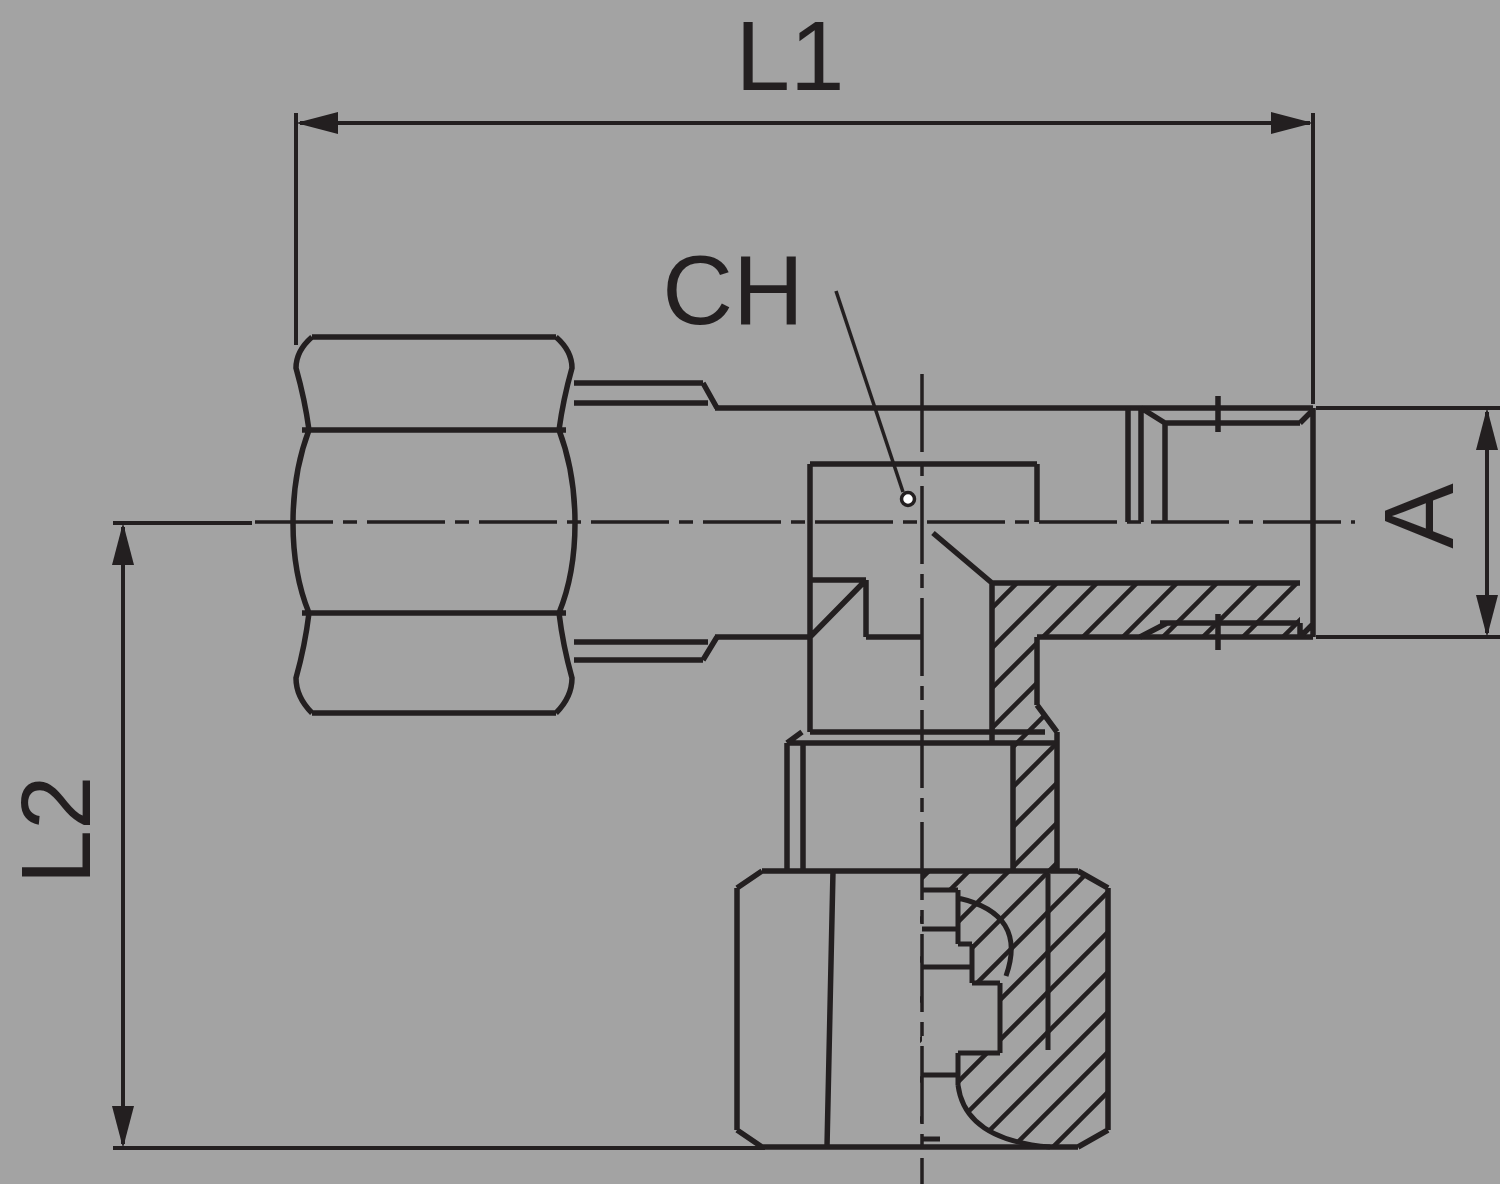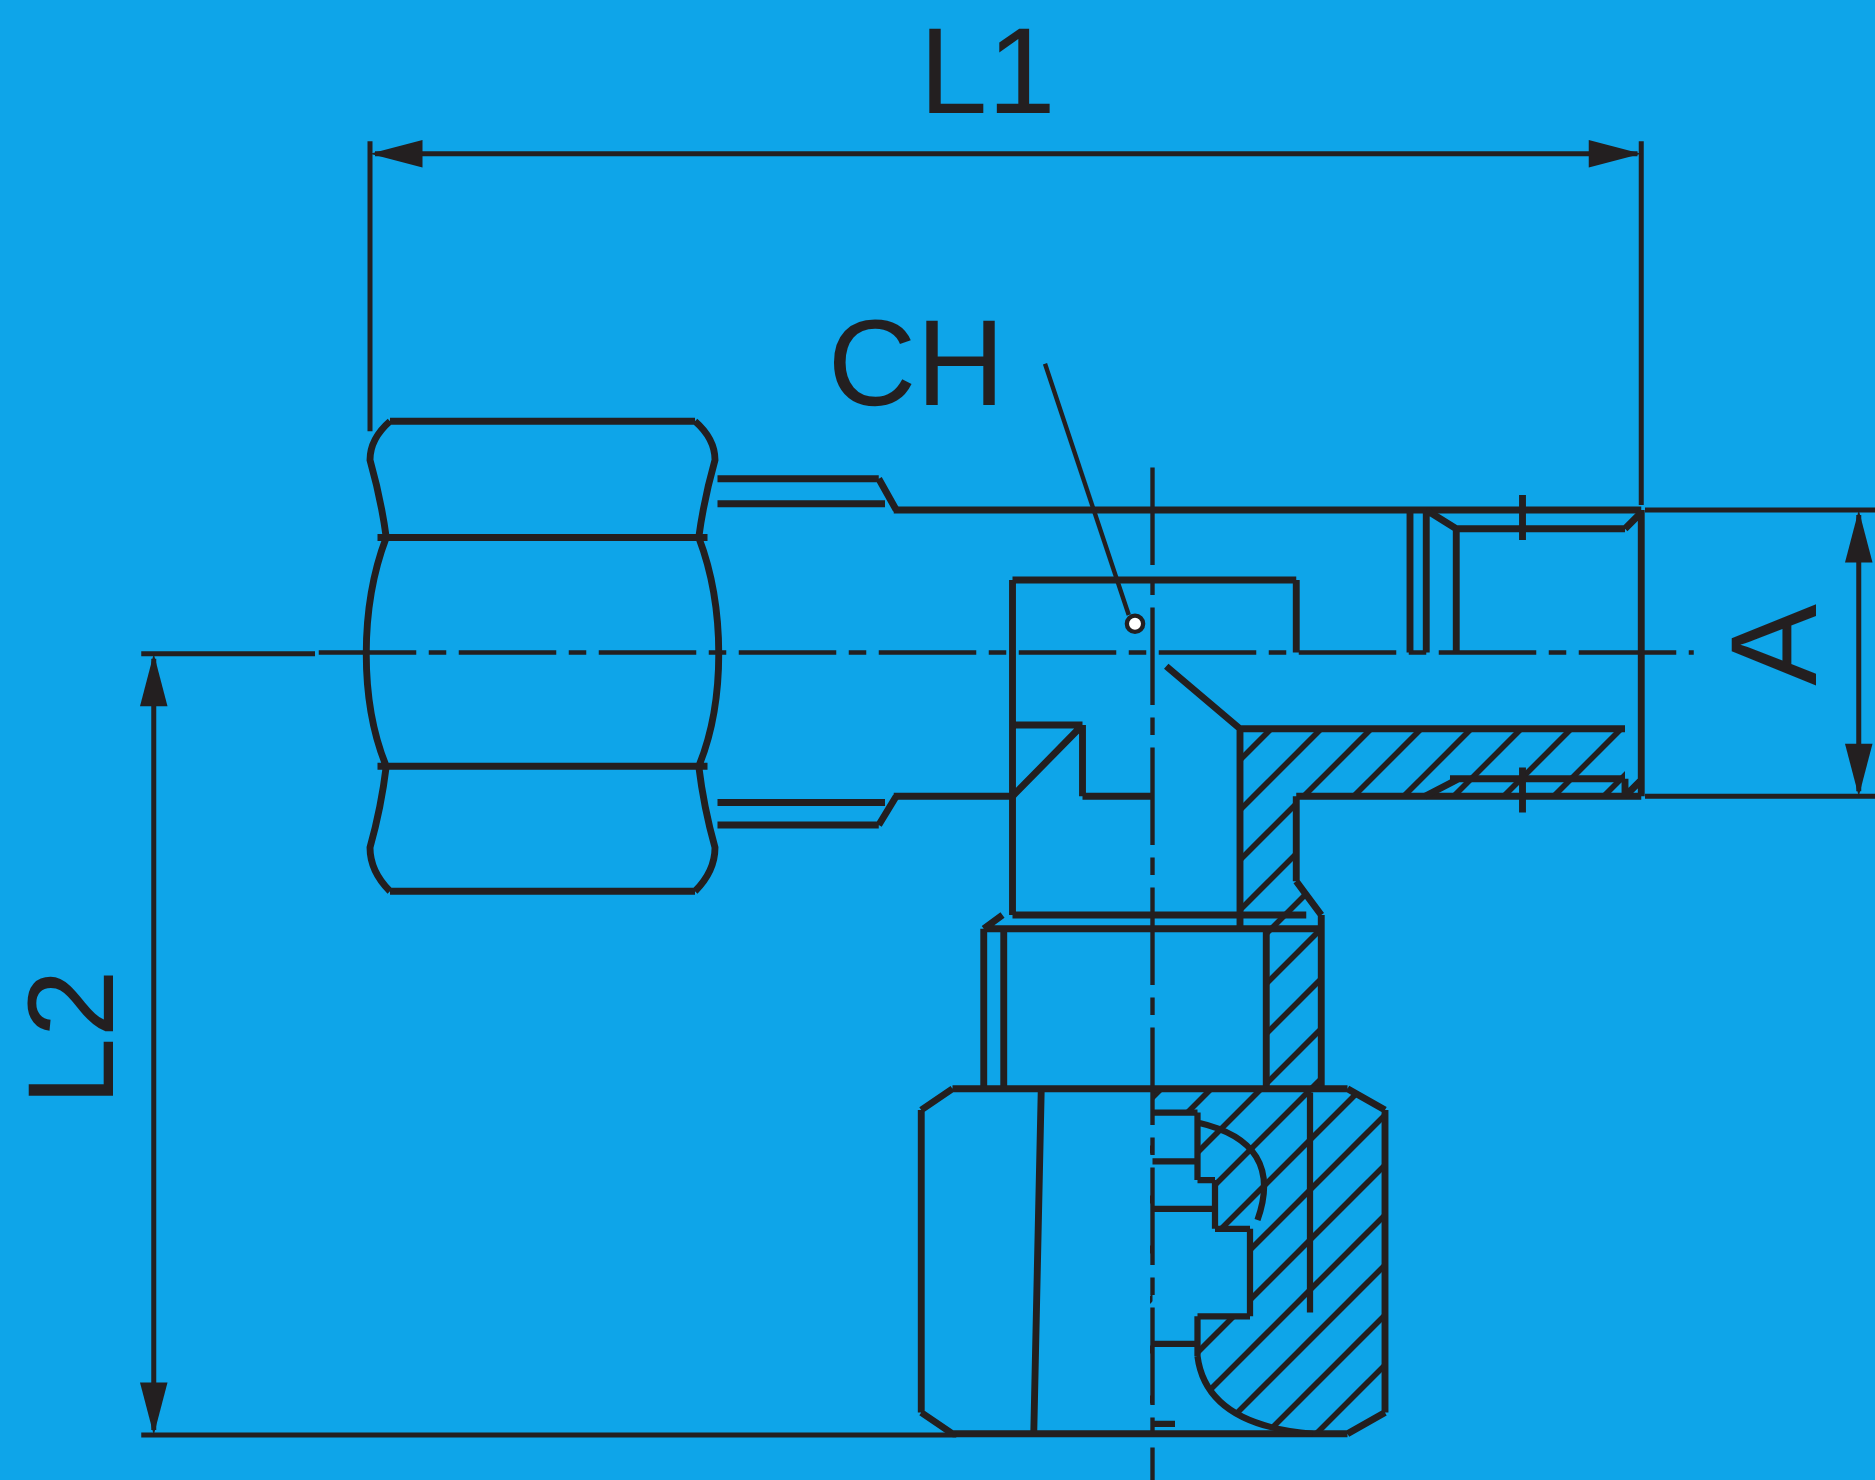--- a/index.html
+++ b/index.html
@@ -8,21 +8,21 @@
     background: #ffffff;
     width: 1500px;
     height: 1184px;
     overflow: hidden;
     font-family: "Liberation Sans", sans-serif;
   }
   #drawing-stage {
     position: relative;
     width: 1500px;
     height: 1184px;
-    background: #0ea5e9;
+    background: #a3a3a3;
   }
   svg { display: block; }
   .part-line {
     stroke: #231f20;
     stroke-width: 5.5;
     fill: none;
     stroke-linecap: butt;
     stroke-linejoin: miter;
   }
   .detail-line {

